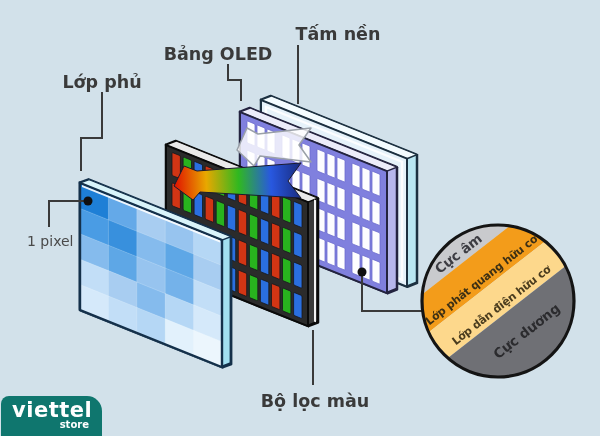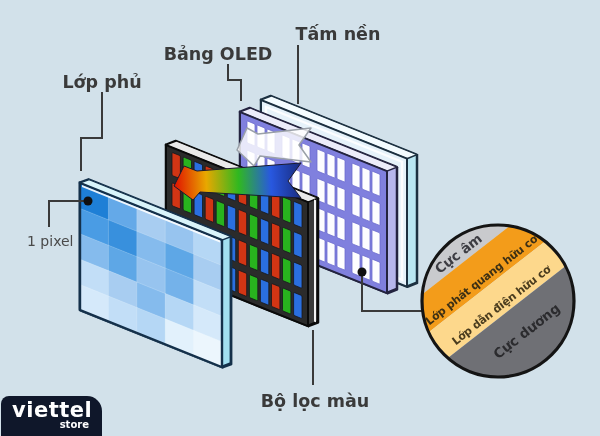--- a/index.html
+++ b/index.html
@@ -225,17 +225,17 @@
     <circle cx="0" cy="0" r="76" fill="none" stroke-width="3.2" stroke="#141414"></circle>
     <g transform="rotate(-38)">
       <text class="inset-lbl-lg" x="-2" y="-57" text-anchor="middle" fill="#3c3c42">Cực âm</text>
       <text class="inset-lbl" x="0" y="-23" text-anchor="middle" fill="#3d3014">Lớp phát quang hữu cơ</text>
       <text class="inset-lbl" x="0" y="9" text-anchor="middle" fill="#4a3c1e">Lớp dẫn điện hữu cơ</text>
       <text class="inset-lbl-lg" x="4" y="46" text-anchor="middle" fill="#2b2b2e">Cực dương</text>
     </g>
   </g>
 </svg>
 
-<div class="logo" style="background: #0f172a;">
+<div class="logo" style="background: #0f766e;">
   <span class="brand">viettel</span>
   <span class="sub">store</span>
 </div>
 </div>
 
 </body></html>

